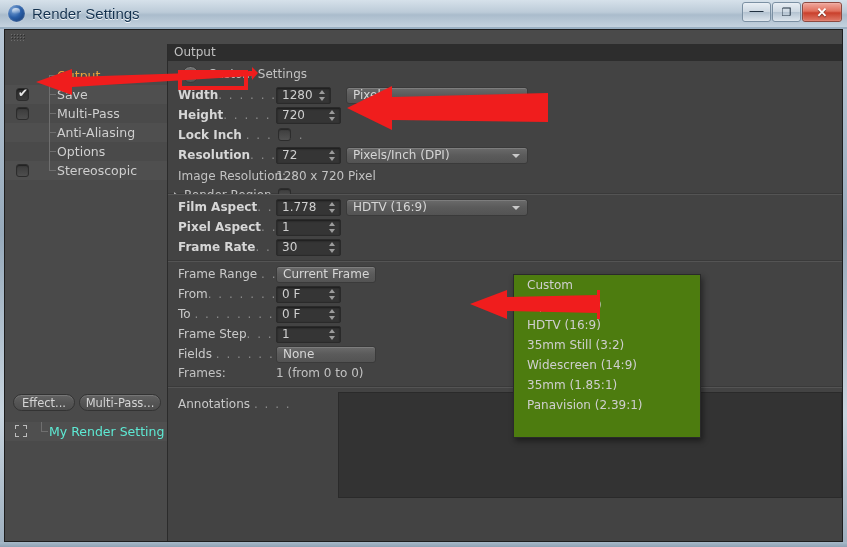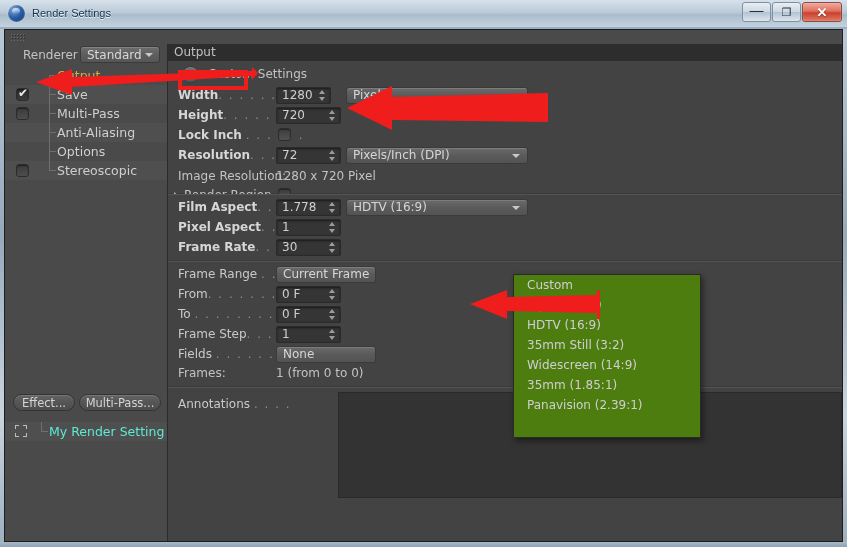--- a/index.html
+++ b/index.html
@@ -25,21 +25,21 @@
     position:absolute;left:8px;top:5px;width:17px;height:17px;border-radius:50%;
     background:radial-gradient(circle at 34% 30%, #7fa8d8 0%, #2a5fa8 45%, #0d2f64 100%);
     box-shadow:0 0 1px #fff, inset 0 0 2px rgba(255,255,255,.45);
   }
   #title-icon::after{
     content:"";position:absolute;left:4px;top:3px;width:8px;height:6px;border-radius:50% 50% 40% 40%;
     background:linear-gradient(180deg,rgba(255,255,255,.75),rgba(255,255,255,0));
   }
   #title-text{
     position:absolute;left:32px;top:4px;height:19px;line-height:19px;
-    font-size:11px;color:#14324f;font-family:"Liberation Sans",sans-serif;
+    font-size:15px;color:#14324f;font-family:"Liberation Sans",sans-serif;
     text-shadow:0 1px 0 rgba(255,255,255,.85);
     white-space:nowrap;
   }
   .winbtn{
     position:absolute;top:2px;height:20px;width:29px;
     border:1px solid #7b90a3;border-radius:3px;
     box-sizing:border-box;
     background:linear-gradient(180deg,#e8eef4 0%,#cdd8e2 48%,#b4c3d1 52%,#dce5ed 100%);
     box-shadow:inset 0 0 1px rgba(255,255,255,.9);
   }
@@ -302,27 +302,20 @@
   <div id="bottom-edge"></div>
 
   <div id="client">
 
     <div id="toolstrip">
       <div id="grip"></div>
     </div>
 
     <div id="sidebar">
 
-      <div id="renderer-row">
-        <div id="renderer-label">Renderer</div>
-        <div id="renderer-select">
-          <div class="sel-txt">Standard</div>
-          <div class="caret"></div>
-        </div>
-      </div>
 
       <div id="tree">
 
         <div class="tree-row">
 
           <div class="tline first"></div>
           <div class="tdash"></div>
           <div class="tree-label sel">Output</div>
         </div>
 

